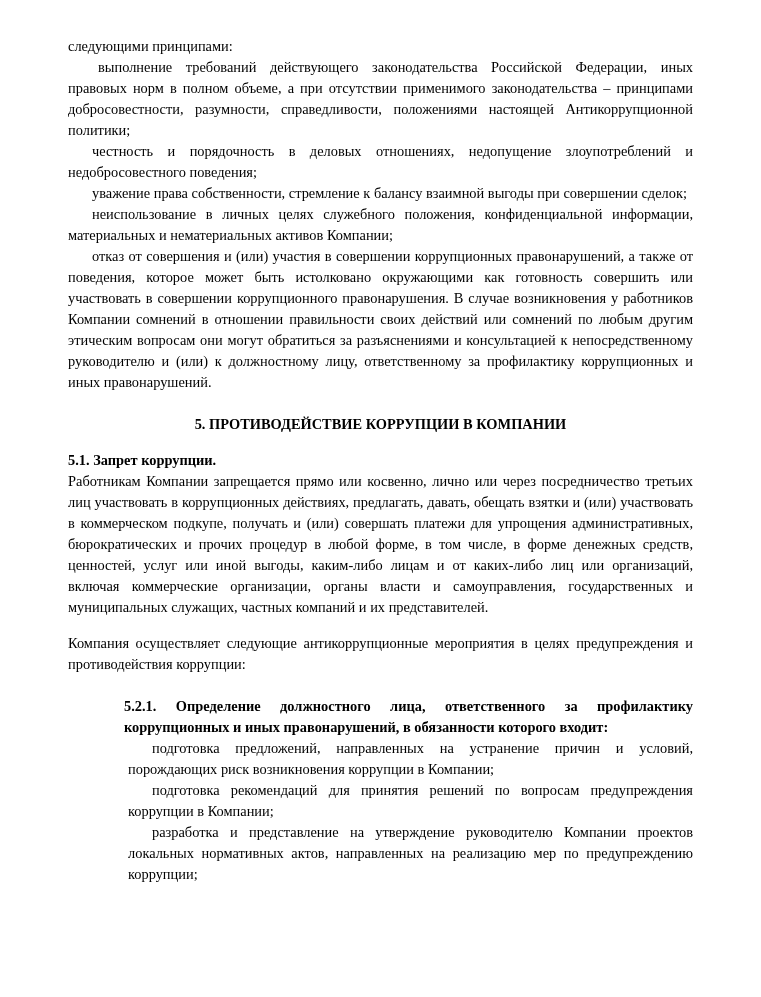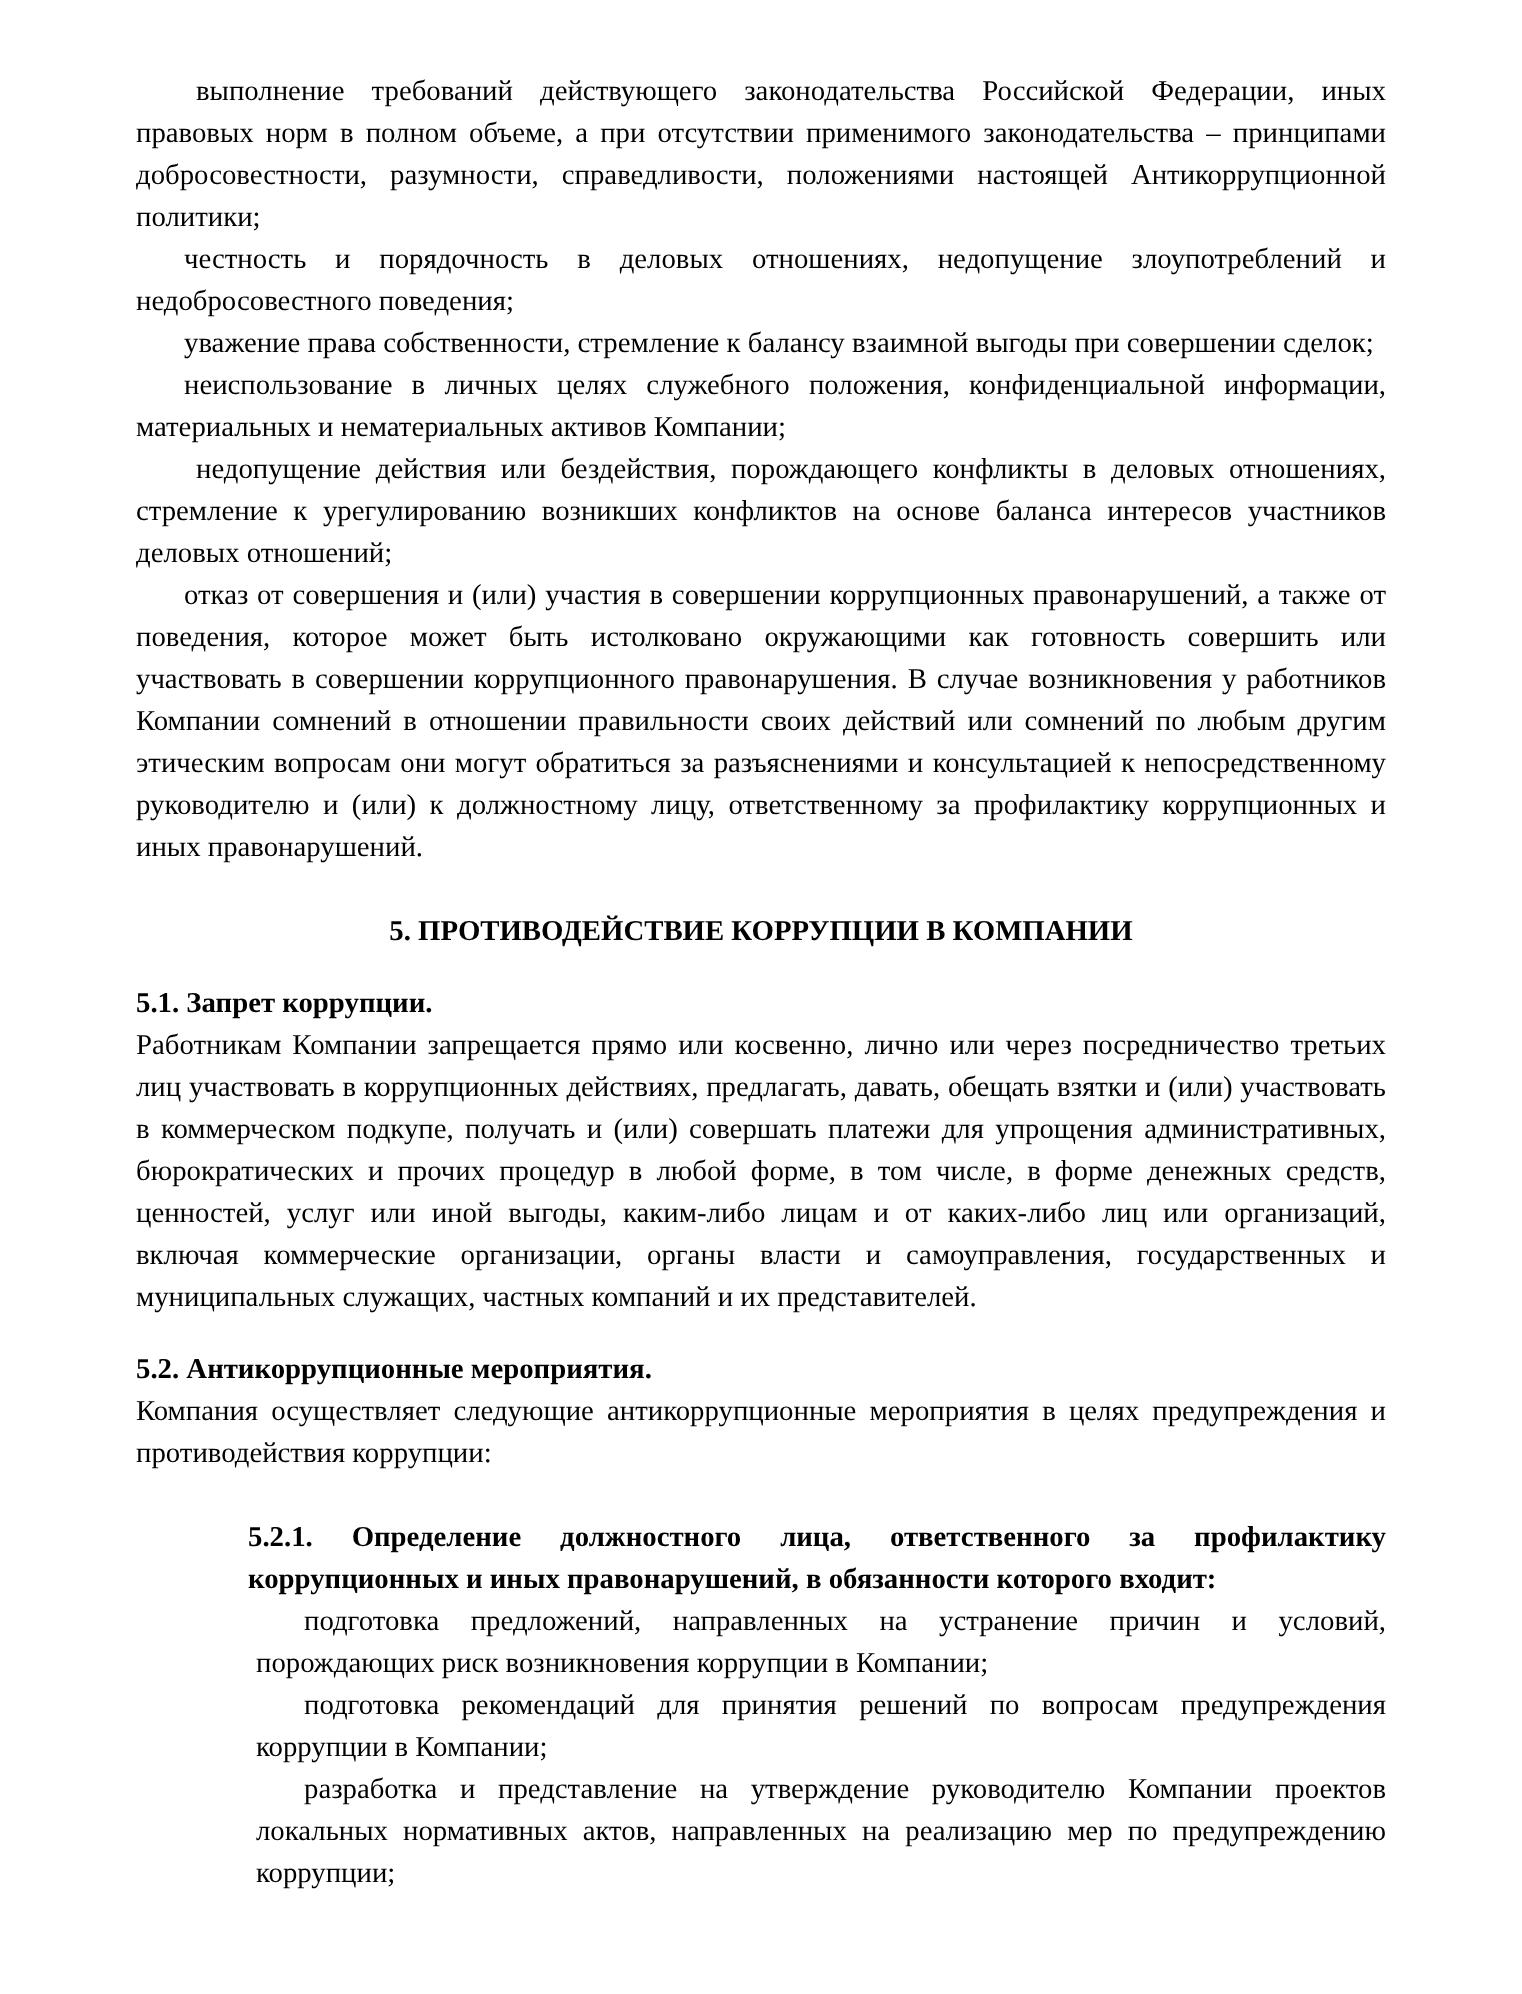--- a/index.html
+++ b/index.html
@@ -85,47 +85,46 @@
   .block-indent-2 p {
     text-indent: 24px;
   }
 </style>
 </head>
 <body>
 
 <div class="page">
   <div class="content">
 
+    <p class="p-flush">следующими принципами:</p>
 
     <p class="p-item-wide">выполнение требований действующего законодательства Российской Федерации, иных правовых норм в полном объеме, а при отсутствии применимого законодательства – принципами добросовестности, разумности, справедливости, положениями настоящей Антикоррупционной политики;</p>
 
     <p class="p-item">честность и порядочность в деловых отношениях, недопущение злоупотреблений и недобросовестного поведения;</p>
 
     <p class="p-item">уважение права собственности, стремление к балансу взаимной выгоды при совершении сделок;</p>
 
     <p class="p-item">неиспользование в личных целях служебного положения, конфиденциальной информации, материальных и нематериальных активов Компании;</p>
 
 
-    <p class="p-item-wide">недопущение действия или бездействия, порождающего конфликты в деловых отношениях, стремление к урегулированию возникших конфликтов на основе баланса интересов участников деловых отношений;</p>
 
     <p class="p-item">отказ от совершения и (или) участия в совершении коррупционных правонарушений, а также от поведения, которое может быть истолковано окружающими как готовность совершить или участвовать в совершении коррупционного правонарушения. В случае возникновения у работников Компании сомнений в отношении правильности своих действий или сомнений по любым другим этическим вопросам они могут обратиться за разъяснениями и консультацией к непосредственному руководителю и (или) к должностному лицу, ответственному за профилактику коррупционных и иных правонарушений.</p>
 
     <div class="gap-line"></div>
 
     <h2 class="h-major">5. ПРОТИВОДЕЙСТВИЕ КОРРУПЦИИ В КОМПАНИИ</h2>
 
     <div class="gap-small"></div>
 
     <h3 class="h-sub">5.1. Запрет коррупции.</h3>
 
     <p class="p-flush">Работникам Компании запрещается прямо или косвенно, лично или через посредничество третьих лиц участвовать в коррупционных действиях, предлагать, давать, обещать взятки и (или) участвовать в коммерческом подкупе, получать и (или) совершать платежи для упрощения административных, бюрократических и прочих процедур в любой форме, в том числе, в форме денежных средств, ценностей, услуг или иной выгоды, каким-либо лицам и от каких-либо лиц или организаций, включая коммерческие организации, органы власти и самоуправления, государственных и муниципальных служащих, частных компаний и их представителей.</p>
 
     <div class="gap-small"></div>
 
-    <h3 class="h-sub">5.2. Антикоррупционные мероприятия.</h3>
 
     <p class="p-flush">Компания осуществляет следующие антикоррупционные мероприятия в целях предупреждения и противодействия коррупции:</p>
 
     <div class="gap-line"></div>
 
     <div class="block-indent-1">
       <p class="h-clause">5.2.1. Определение должностного лица, ответственного за профилактику коррупционных и иных правонарушений, в обязанности которого входит:</p>
     </div>
 
     <div class="block-indent-2">

